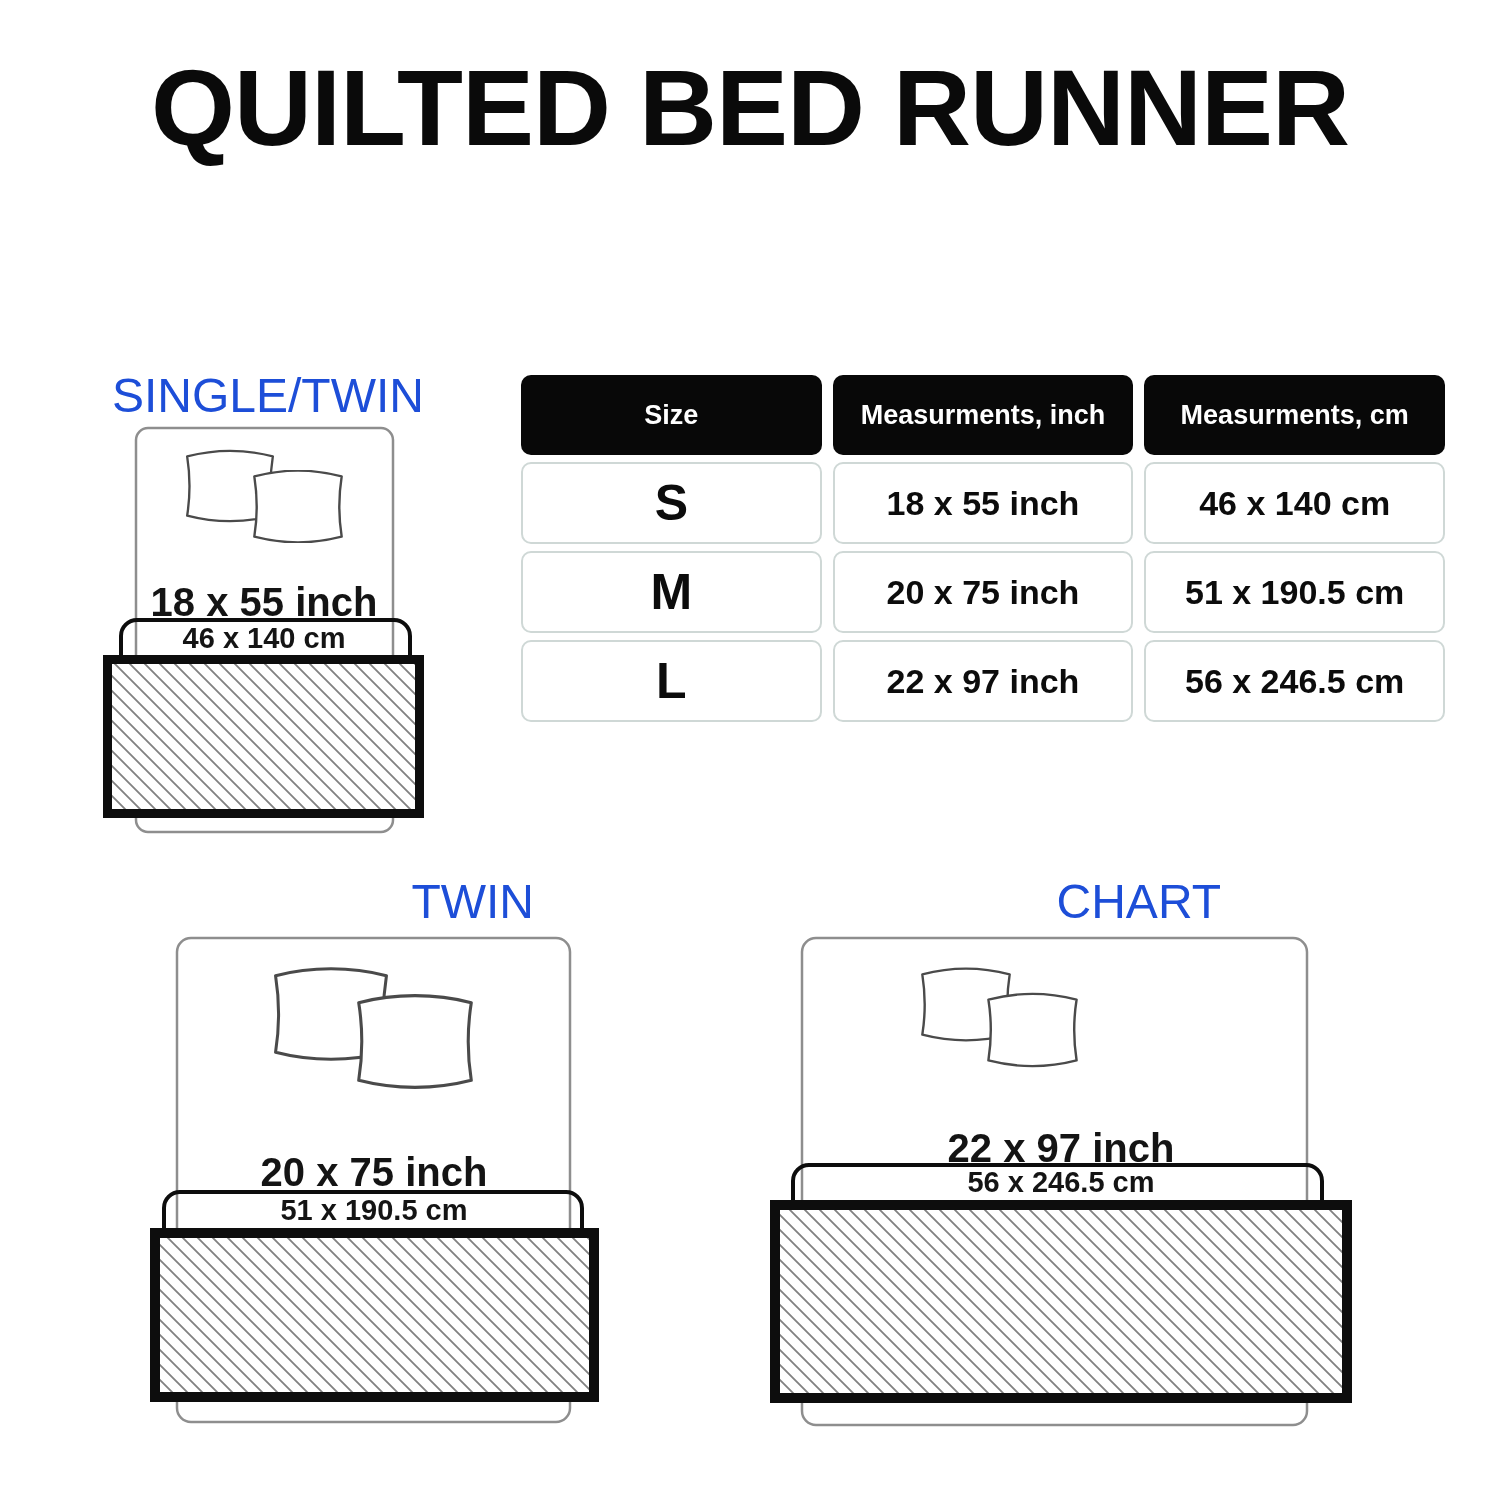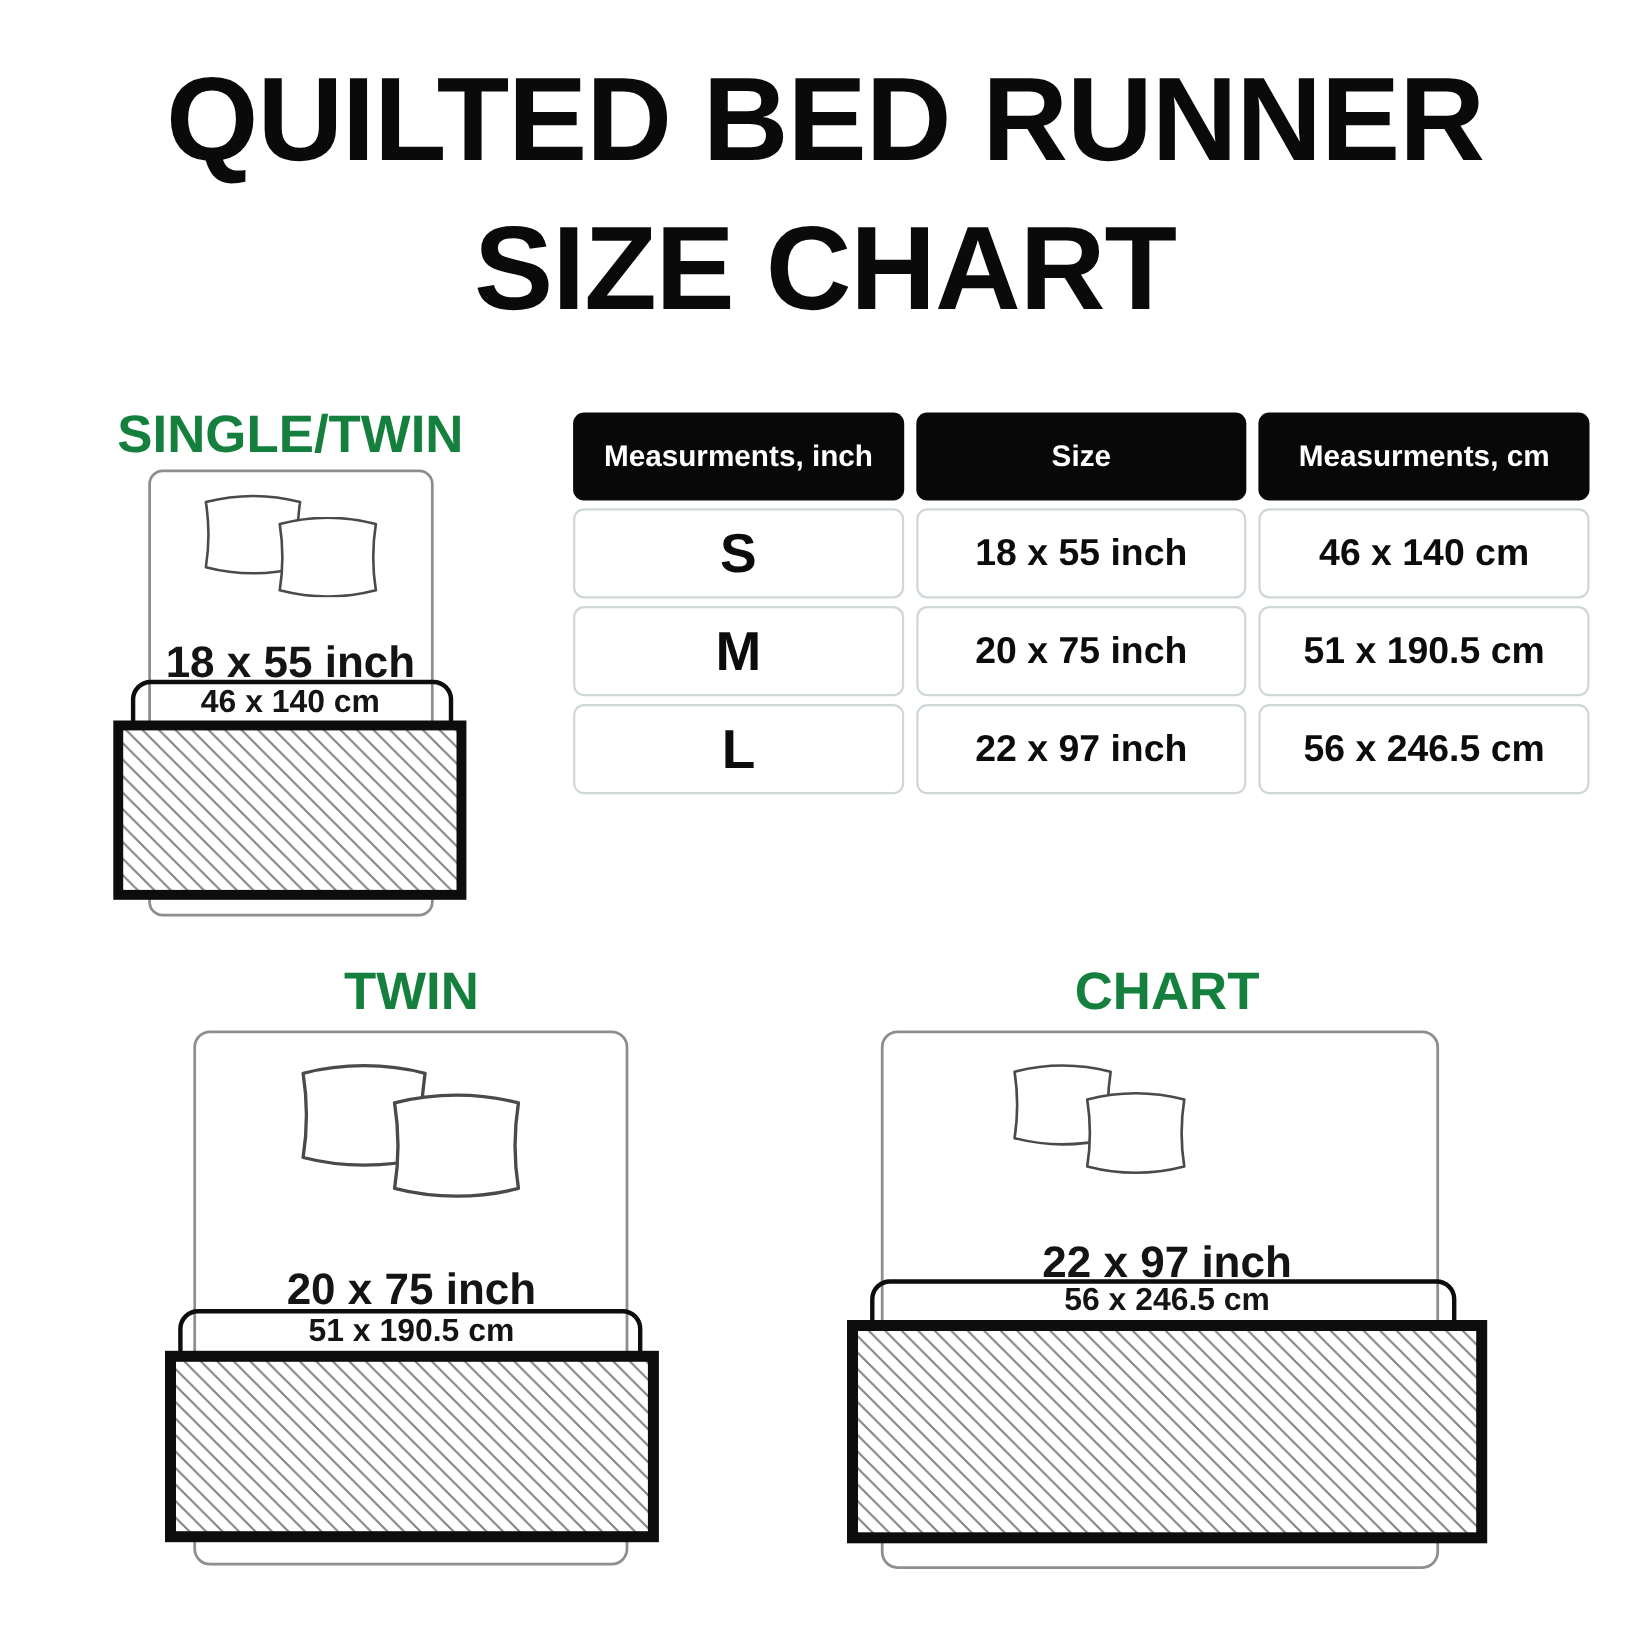--- a/index.html
+++ b/index.html
@@ -5,21 +5,21 @@
   html,body{margin:0;padding:0;background:#ffffff;}
   .canvas{
     position:relative;width:1500px;height:1500px;background:#ffffff;overflow:hidden;
     font-family:"Liberation Sans",sans-serif;color:#0c0c0c;
   }
   .page-title{
     position:absolute;left:0;top:40px;width:1500px;text-align:center;
     font-size:108px;font-weight:bold;line-height:1.26;letter-spacing:-1px;color:#0a0a0a;
   }
   .bed-label{
-    position:absolute;text-align:center;font-weight:bold;color:#15803d;
+    position:absolute;text-align:right;font-weight:normal;color:#1d4ed8;
   }
   .lbl-single{left:104px;top:368px;width:320px;font-size:48px;}
   .lbl-queen{left:214px;top:874px;width:320px;font-size:48px;}
   .lbl-king{left:901px;top:874px;width:320px;font-size:48px;}
   .dim{
     position:absolute;text-align:center;font-weight:bold;color:#141414;line-height:1;
   }
   .dim-inch{font-size:40px;}
   .dim-cm{font-size:29px;}
   .single-inch{left:104px;top:582px;width:320px;}
@@ -63,39 +63,38 @@
         <path d="M-3.75,11.25 l7.5,7.5 M0,0 l15,15 M11.25,-3.75 l7.5,7.5" stroke="#818181" stroke-width="1.8" fill="none"></path>
       </pattern>
       <symbol id="pillow" viewBox="0 0 100 70">
         <path d="M 8,6 C 35,-1 65,-1 92,6 C 89,25 89,45 92,64 C 65,71 35,71 8,64 C 11,45 11,25 8,6 Z" fill="#ffffff" stroke="#4a4a4a" stroke-width="2.3" stroke-linejoin="round"></path>
       </symbol>
     </defs>
   </svg>
 
   <div class="page-title">
     <div>QUILTED BED RUNNER</div>
-    <div>SIZE CHART</div>
   </div>
 
   <div class="bed-label lbl-single">SINGLE/TWIN</div>
 
   <svg class="bed-svg svg-single" width="328" height="420" viewBox="0 0 328 420">
     <rect x="36" y="4" width="257" height="404" rx="12" fill="#ffffff" stroke="#8e8e8e" stroke-width="2.5"></rect>
     <use href="#pillow" x="79" y="25" width="102" height="74"></use>
     <use href="#pillow" x="146" y="46" width="104" height="73"></use>
     <rect x="21" y="196" width="289" height="150" rx="16" fill="none" stroke="#0d0d0d" stroke-width="4"></rect>
     <rect x="7.5" y="235.5" width="312" height="154" fill="url(#hatch)" stroke="#0d0d0d" stroke-width="9"></rect>
   </svg>
 
   <div class="dim dim-inch single-inch">18 x 55 inch</div>
   <div class="dim dim-cm single-cm">46 x 140 cm</div>
 
   <div class="size-table">
+    <div class="th">Size</div>
     <div class="th">Measurments, inch</div>
-    <div class="th">Size</div>
     <div class="th">Measurments, cm</div>
 
     <div class="td size-cell">S</div>
     <div class="td">18 x 55 inch</div>
     <div class="td">46 x 140 cm</div>
 
     <div class="td size-cell">M</div>
     <div class="td">20 x 75 inch</div>
     <div class="td">51 x 190.5 cm</div>
 

